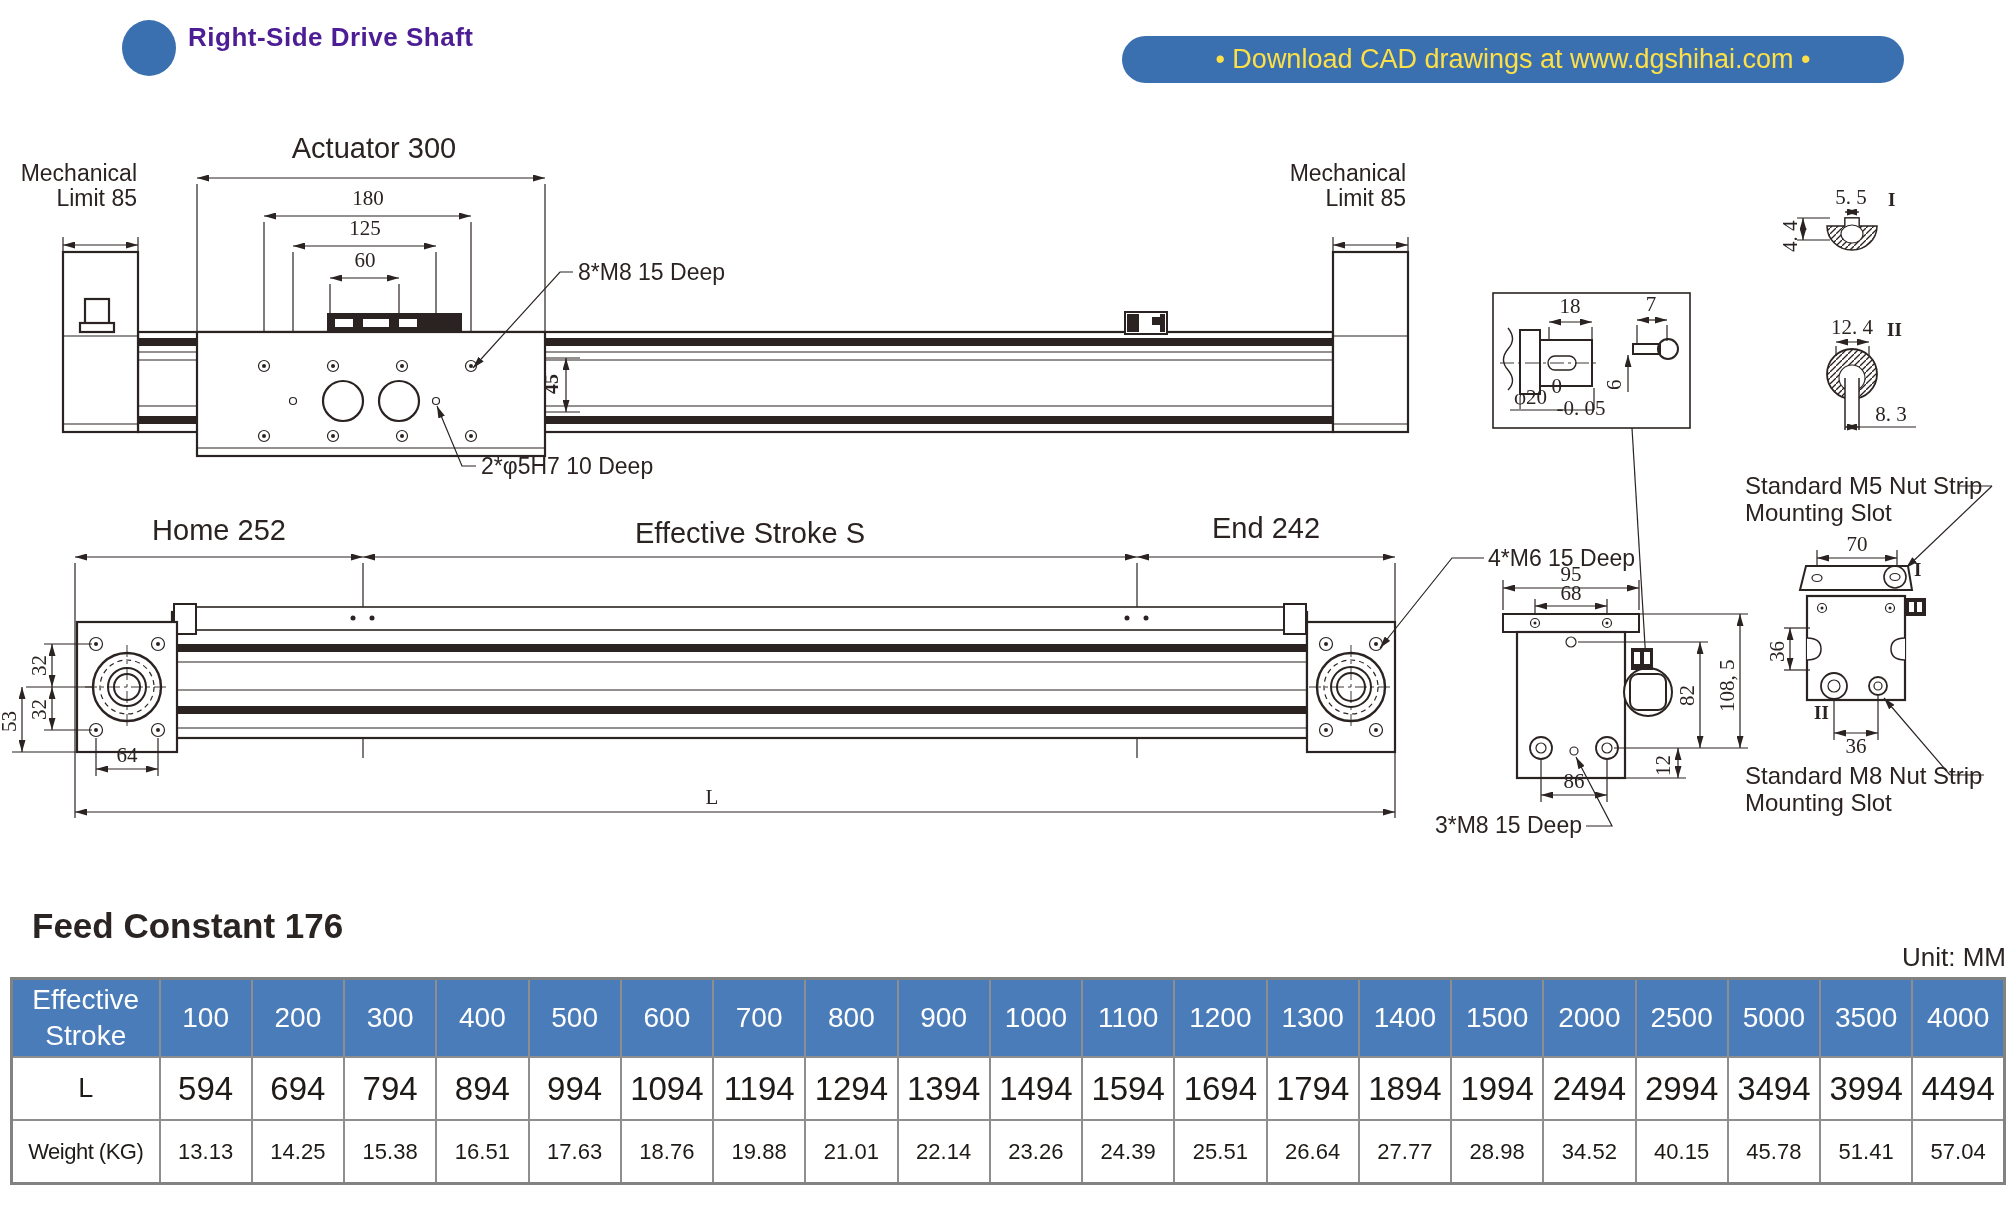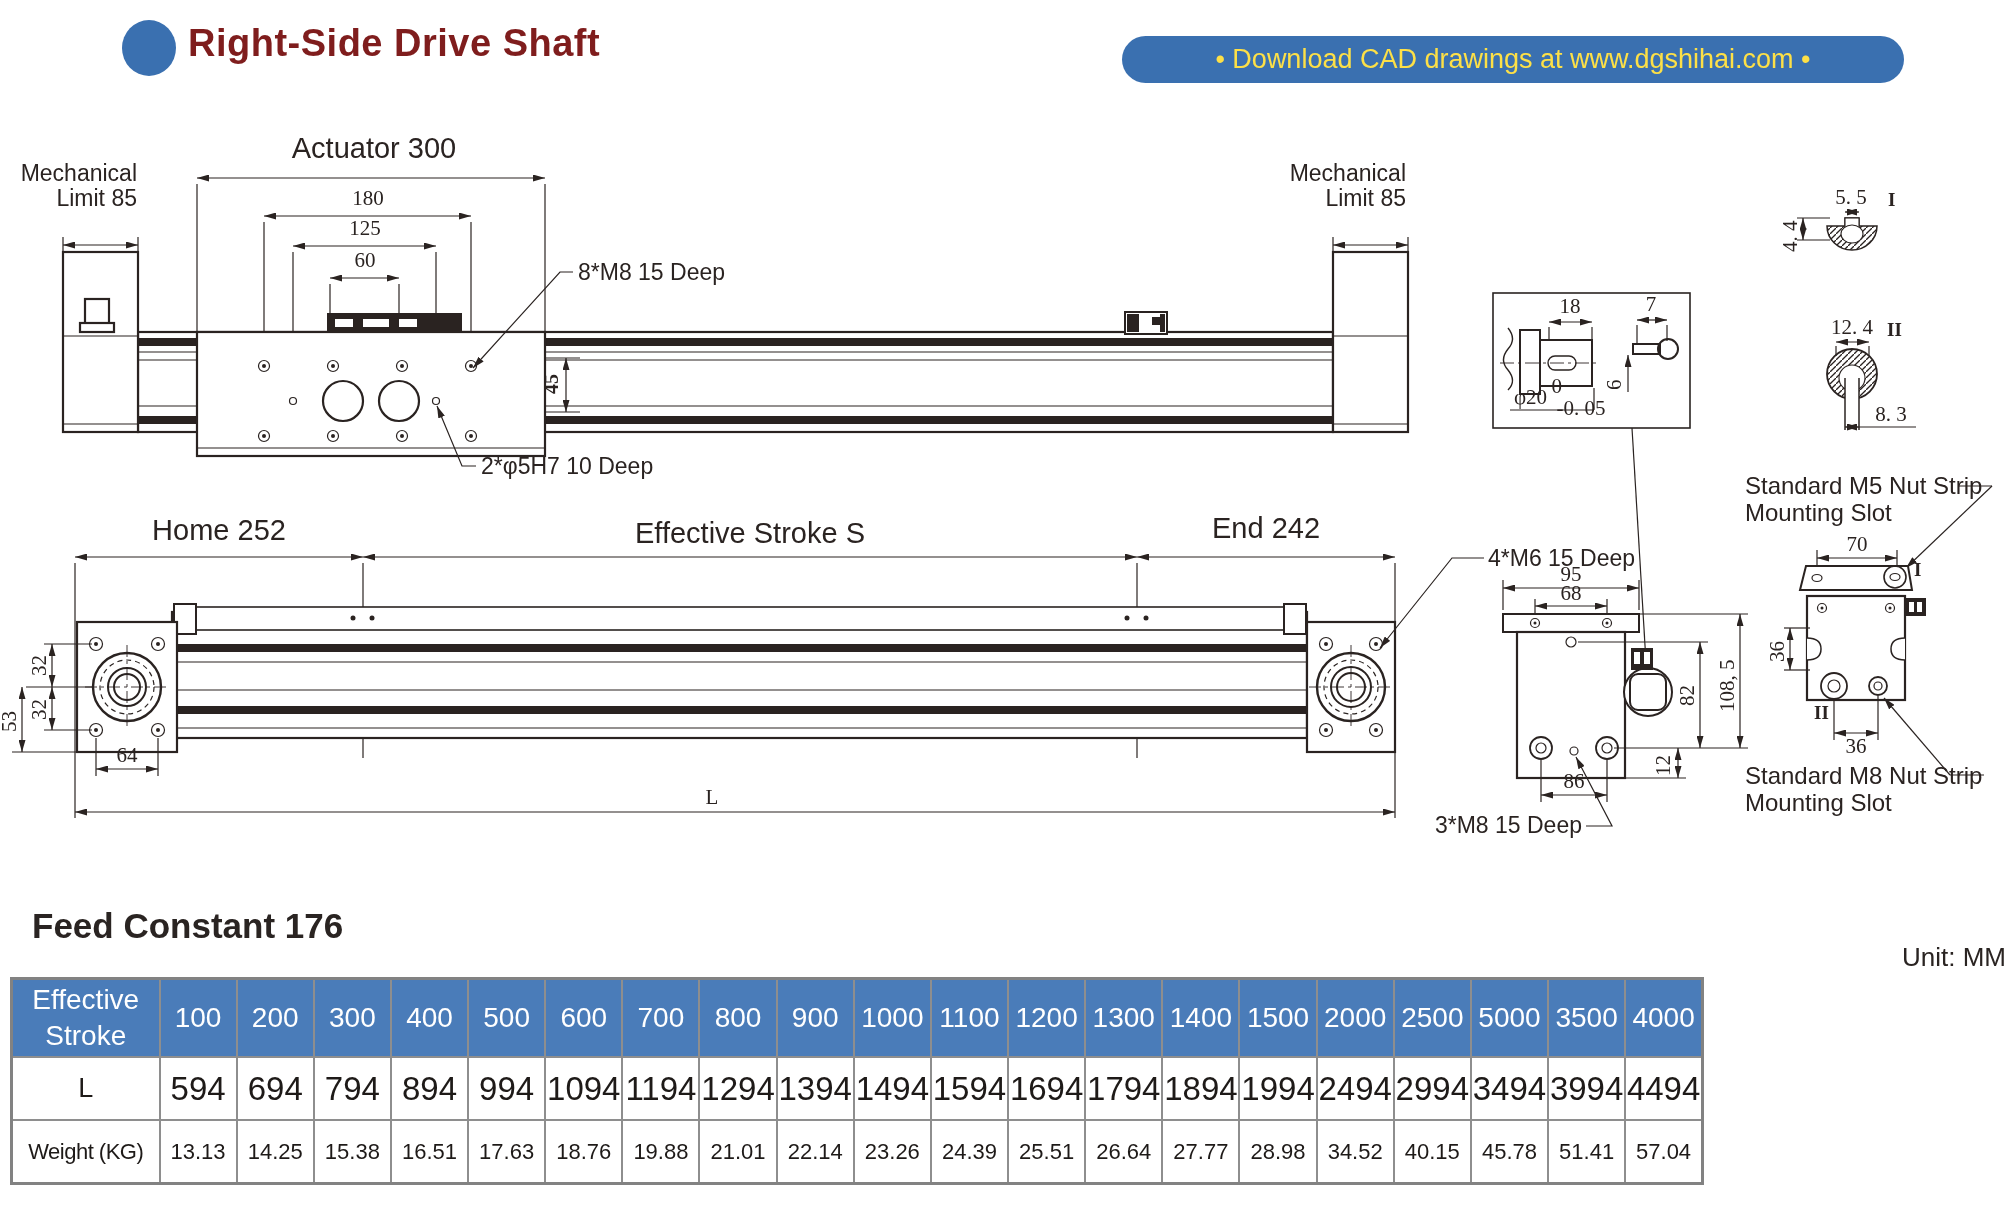--- a/index.html
+++ b/index.html
@@ -1,28 +1,28 @@
 <!DOCTYPE html>
 <html><head>
 <meta charset="utf-8">
 <style>
   html,body{margin:0;padding:0;background:#ffffff;}
   .page{position:relative;width:2016px;height:1220px;background:#fff;
         font-family:"Liberation Sans",sans-serif;overflow:hidden;}
   
   .dot{position:absolute;left:122px;top:20px;width:54px;height:56px;border-radius:50%;background:#3a70b0;}
-  .page-title{position:absolute;left:188px;top:22px;font-size:38px;font-weight:600;color:#7f1d1d;letter-spacing:0.5px;}
+  .page-title{position:absolute;left:188px;top:22px;font-size:26px;font-weight:600;color:#4c1d95;letter-spacing:0.5px;}
   .banner{position:absolute;left:1122px;top:36px;width:782px;height:47px;background:#3a70b0;border-radius:24px;
           color:#fde047;font-size:27px;display:flex;align-items:center;justify-content:center;cursor:pointer;}
   
   .draw{position:absolute;left:0;top:0;}
   
   .feed-title{position:absolute;left:10px;top:906px;font-size:35px;font-weight:600;color:#2a2422;margin-left:22px;}
   .unit{position:absolute;right:10px;top:942px;font-size:26px;color:#2a2422;}
-  .table-wrap{position:absolute;left:10px;top:977px;width:1694px;}
+  .table-wrap{position:absolute;left:10px;top:977px;width:1996px;}
   #spec-table{border-collapse:collapse;width:100%;table-layout:fixed;border:3px solid #828282;}
   #spec-table th,#spec-table td{border:2.5px solid #8e8e8e;text-align:center;vertical-align:middle;padding:0;color:#1e1a18;}
   #spec-table tr[data-row="strokes"] th{background:#4a7cb9;color:#ffffff;font-size:28px;font-weight:400;height:76px;}
   #spec-table th.first{font-size:24px;line-height:1.3;font-weight:400;}
   #spec-table tr[data-row="l_values"] td{font-size:33px;height:61px;background:#fff;}
   #spec-table tr[data-row="weights"] td{font-size:22px;height:61px;background:#fff;}
   #spec-table td.lab{background:#e9e9ee;}
   #spec-table tr[data-row="l_values"] td.lab{font-size:27px;}
   #spec-table tr[data-row="weights"] td.lab{font-size:22px;letter-spacing:-0.5px;}
   

